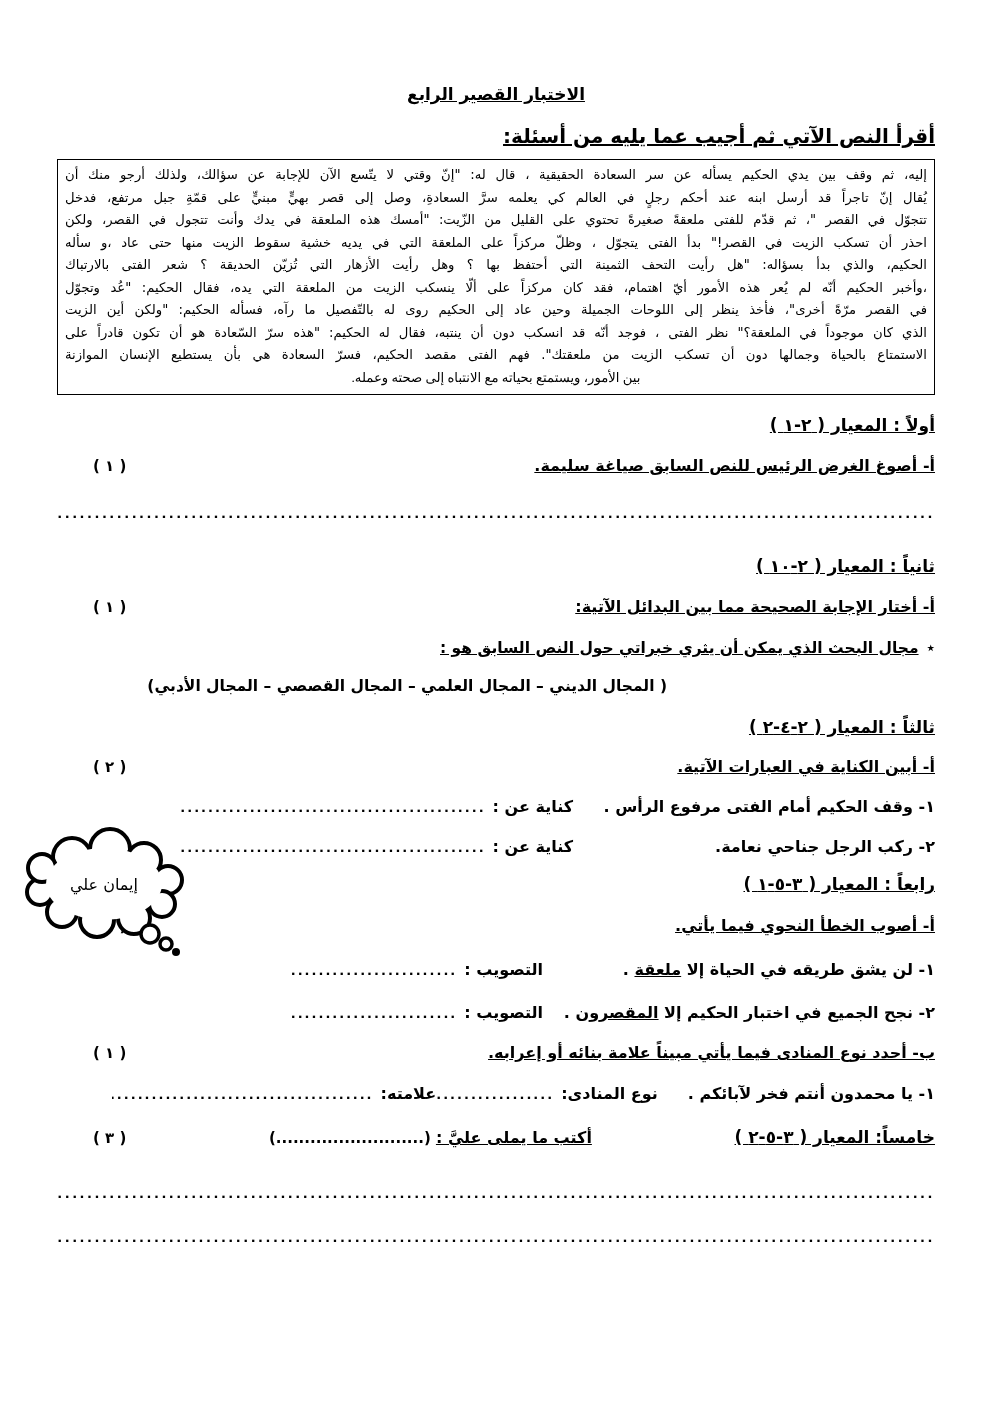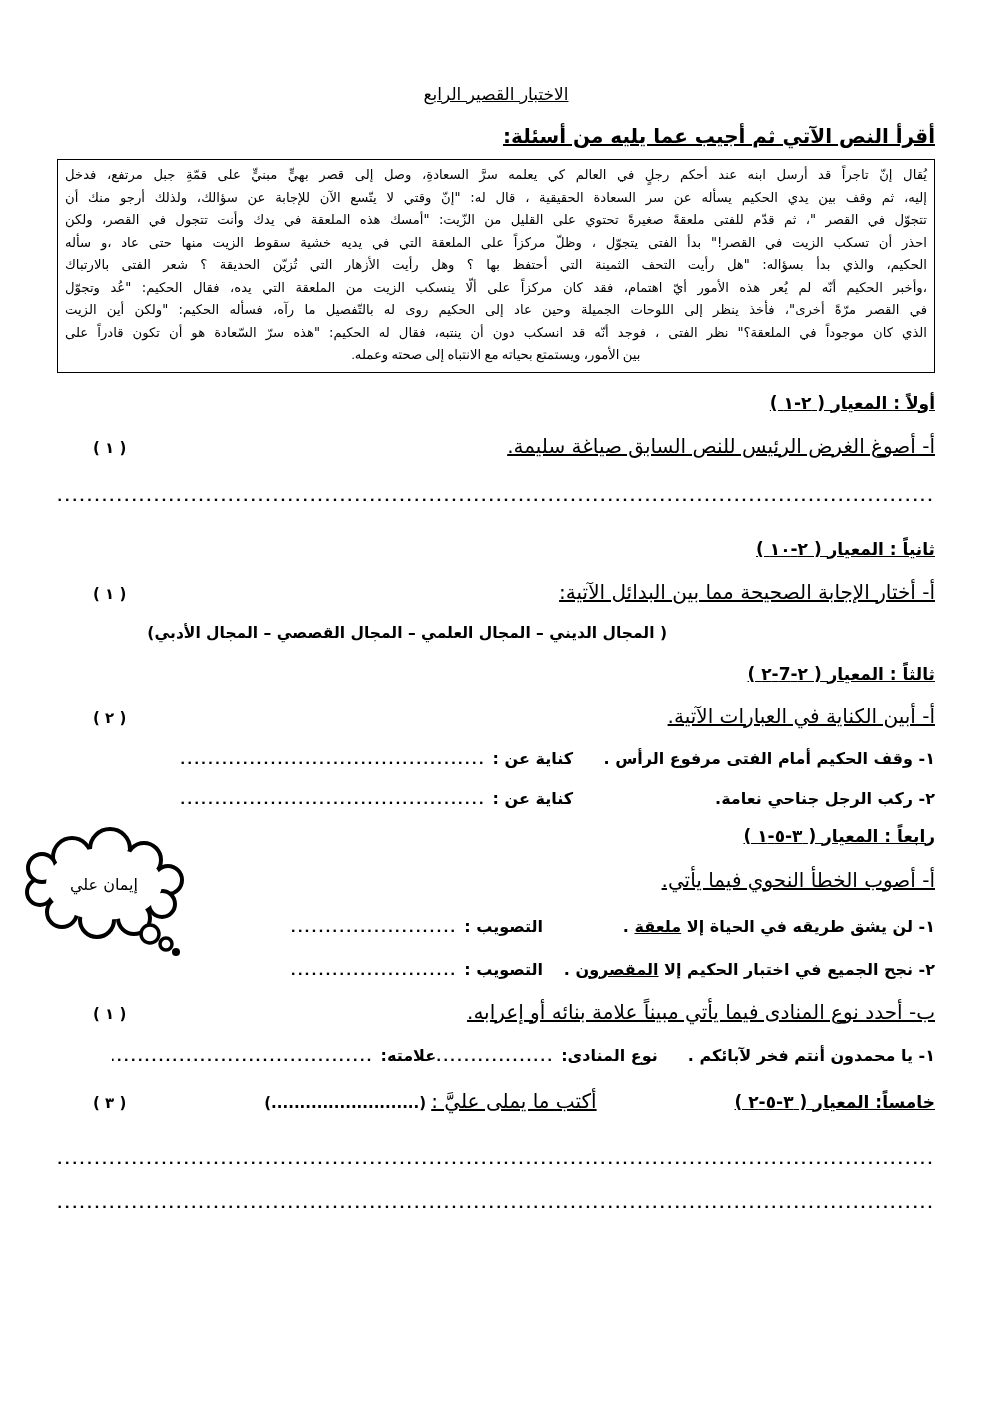--- a/index.html
+++ b/index.html
@@ -1,36 +1,36 @@
 <!DOCTYPE html>
 <html lang="ar" dir="rtl"><head>
 <meta charset="utf-8">
 <style>
   * { margin:0; padding:0; box-sizing:border-box; }
   html,body { background:#fff; }
   body { width:992px; height:1403px; font-family:"DejaVu Sans",sans-serif; color:#000; }
   .page { position:relative; width:992px; height:1403px; padding:0 57px; direction:rtl; overflow:hidden; background:#fff; }
 
-  .title { text-align:center; padding-top:84px; font-size:17px; font-weight:normal; }
+  .title { text-align:center; padding-top:84px; font-size:17px; font-weight:bold; }
   .title span { text-decoration:underline; }
   .instruction { margin-top:20px; font-size:20px; font-weight:bold; text-decoration:underline; }
 
   .passage-box { margin-top:11px; border:1.6px solid #000; padding:4px 7px 5px; }
   .passage-box .pline { font-size:13.2px; line-height:22.5px; font-weight:normal;
                         text-align:justify; text-align-last:justify; }
   .passage-box .pline:last-child { text-align:center; text-align-last:center;font-family:Liberation Serif, serif; }
 
   .sec-heading { font-size:17px; font-weight:bold; text-decoration:underline; }
   .h1 { margin-top:20px; }
   .h2 { margin-top:34px; }
   .h3 { margin-top:22px; }
   .h4 { margin-top:18px; }
 
   .row { display:flex; align-items:baseline; justify-content:space-between; }
-  .q { font-size:20px; font-weight:normal; text-decoration:underline; }
+  .q { font-size:16px; font-weight:bold; text-decoration:underline; }
   .mark { font-size:15px; font-weight:bold; white-space:nowrap; margin-left:36px; }
   .r1 { margin-top:21px; }
   .r2 { margin-top:21px; }
   .r3 { margin-top:20px; }
   .r4 { margin-top:22px; }
   .r4b { margin-top:21px; }
   .r5 { margin-top:24px; }
 
   .dotline { overflow:hidden; white-space:nowrap; height:17px; line-height:17px;
              font-size:13px; font-weight:bold; letter-spacing:2.5px; }
@@ -71,46 +71,50 @@
 
 <div class="page">
 
   <div class="title">
     <span>الاختبار القصير الرابع</span>
   </div>
 
   <div class="instruction">أقرأ النص الآتي ثم أجيب عما يليه من أسئلة:</div>
 
   <div class="passage-box">
+    <div class="pline">إليه، ثم وقف بين يدي الحكيم يسأله عن سر السعادة الحقيقية ، قال له: "إنّ وقتي لا يتّسع الآن للإجابة عن سؤالك، ولذلك أرجو منك أن</div>
     <div class="pline">يُقال إنّ تاجراً قد أرسل ابنه عند أحكم رجلٍ في العالم كي يعلمه سرَّ السعادةِ، وصل إلى قصر بهيٍّ مبنيٍّ على قمّةِ جبل مرتفع، فدخل</div>
-    <div class="pline">إليه، ثم وقف بين يدي الحكيم يسأله عن سر السعادة الحقيقية ، قال له: "إنّ وقتي لا يتّسع الآن للإجابة عن سؤالك، ولذلك أرجو منك أن</div>
     <div class="pline">تتجوّل في القصر "، ثم قدّم للفتى ملعقةً صغيرةً تحتوي على القليل من الزّيت: "أمسك هذه الملعقة في يدك وأنت تتجول في القصر، ولكن</div>
     <div class="pline">احذر أن تسكب الزيت في القصر!" بدأ الفتى يتجوّل ، وظلّ مركزاً على الملعقة التي في يديه خشية سقوط الزيت منها حتى عاد ،و سأله</div>
     <div class="pline">الحكيم، والذي بدأ بسؤاله: "هل رأيت التحف الثمينة التي أحتفظ بها ؟ وهل رأيت الأزهار التي تُزيّن الحديقة ؟ شعر الفتى بالارتباك</div>
     <div class="pline">،وأخبر الحكيم أنّه لم يُعر هذه الأمور أيّ اهتمام، فقد كان مركزاً على ألّا ينسكب الزيت من الملعقة التي يده، فقال الحكيم: "عُد وتجوّل</div>
     <div class="pline">في القصر مرّةً أخرى"، فأخذ ينظر إلى اللوحات الجميلة وحين عاد إلى الحكيم روى له بالتّفصيل ما رآه، فسأله الحكيم: "ولكن أين الزيت</div>
     <div class="pline">الذي كان موجوداً في الملعقة؟" نظر الفتى ، فوجد أنّه قد انسكب دون أن ينتبه، فقال له الحكيم: "هذه سرّ السّعادة هو أن تكون قادراً على</div>
+    <div class="pline">الاستمتاع بالحياة وجمالها دون أن تسكب الزيت من ملعقتك". فهم الفتى مقصد الحكيم، فسرّ السعادة هي بأن يستطيع الإنسان الموازنة</div>
     <div class="pline">بين الأمور، ويستمتع بحياته مع الانتباه إلى صحته وعمله.</div>
   </div>
 
   <div class="sec-heading h1">أولاً : المعيار ( ٢-١ )</div>
   <div class="row r1">
     <span class="q">أ- أصوغ الغرض الرئيس للنص السابق صياغة سليمة.</span>
     <span class="mark">( ١ )</span>
   </div>
   <div class="dotline dl1">................................................................................................................................................................</div>
 
   <div class="sec-heading h2">ثانياً : المعيار ( ٢-١٠ )</div>
   <div class="row r2">
     <span class="q">أ- أختار الإجابة الصحيحة مما بين البدائل الآتية:</span>
     <span class="mark">( ١ )</span>
   </div>
+  <div class="bullet-line">
+    <span class="b">٭</span><span class="bq">مجال البحث الذي يمكن أن يثري خبراتي حول النص السابق هو :</span>
+  </div>
   <div class="options">( المجال الديني – المجال العلمي – المجال القصصي – المجال الأدبي)</div>
 
-  <div class="sec-heading h3">ثالثاً : المعيار ( ٢-7-٢ )</div>
+  <div class="sec-heading h3">ثالثاً : المعيار ( ٢-٤-٢ )</div>
   <div class="row r3">
     <span class="q">أ- أبين الكناية في العبارات الآتية.</span>
     <span class="mark">( ٢ )</span>
   </div>
 
   <div class="ans-row kinaya">
     <span class="itm">١- وقف الحكيم أمام الفتى مرفوع الرأس .</span>
     <span class="lbl">كناية عن :</span>
     <span class="dots">................................................................................................................................................................</span>
   </div>

